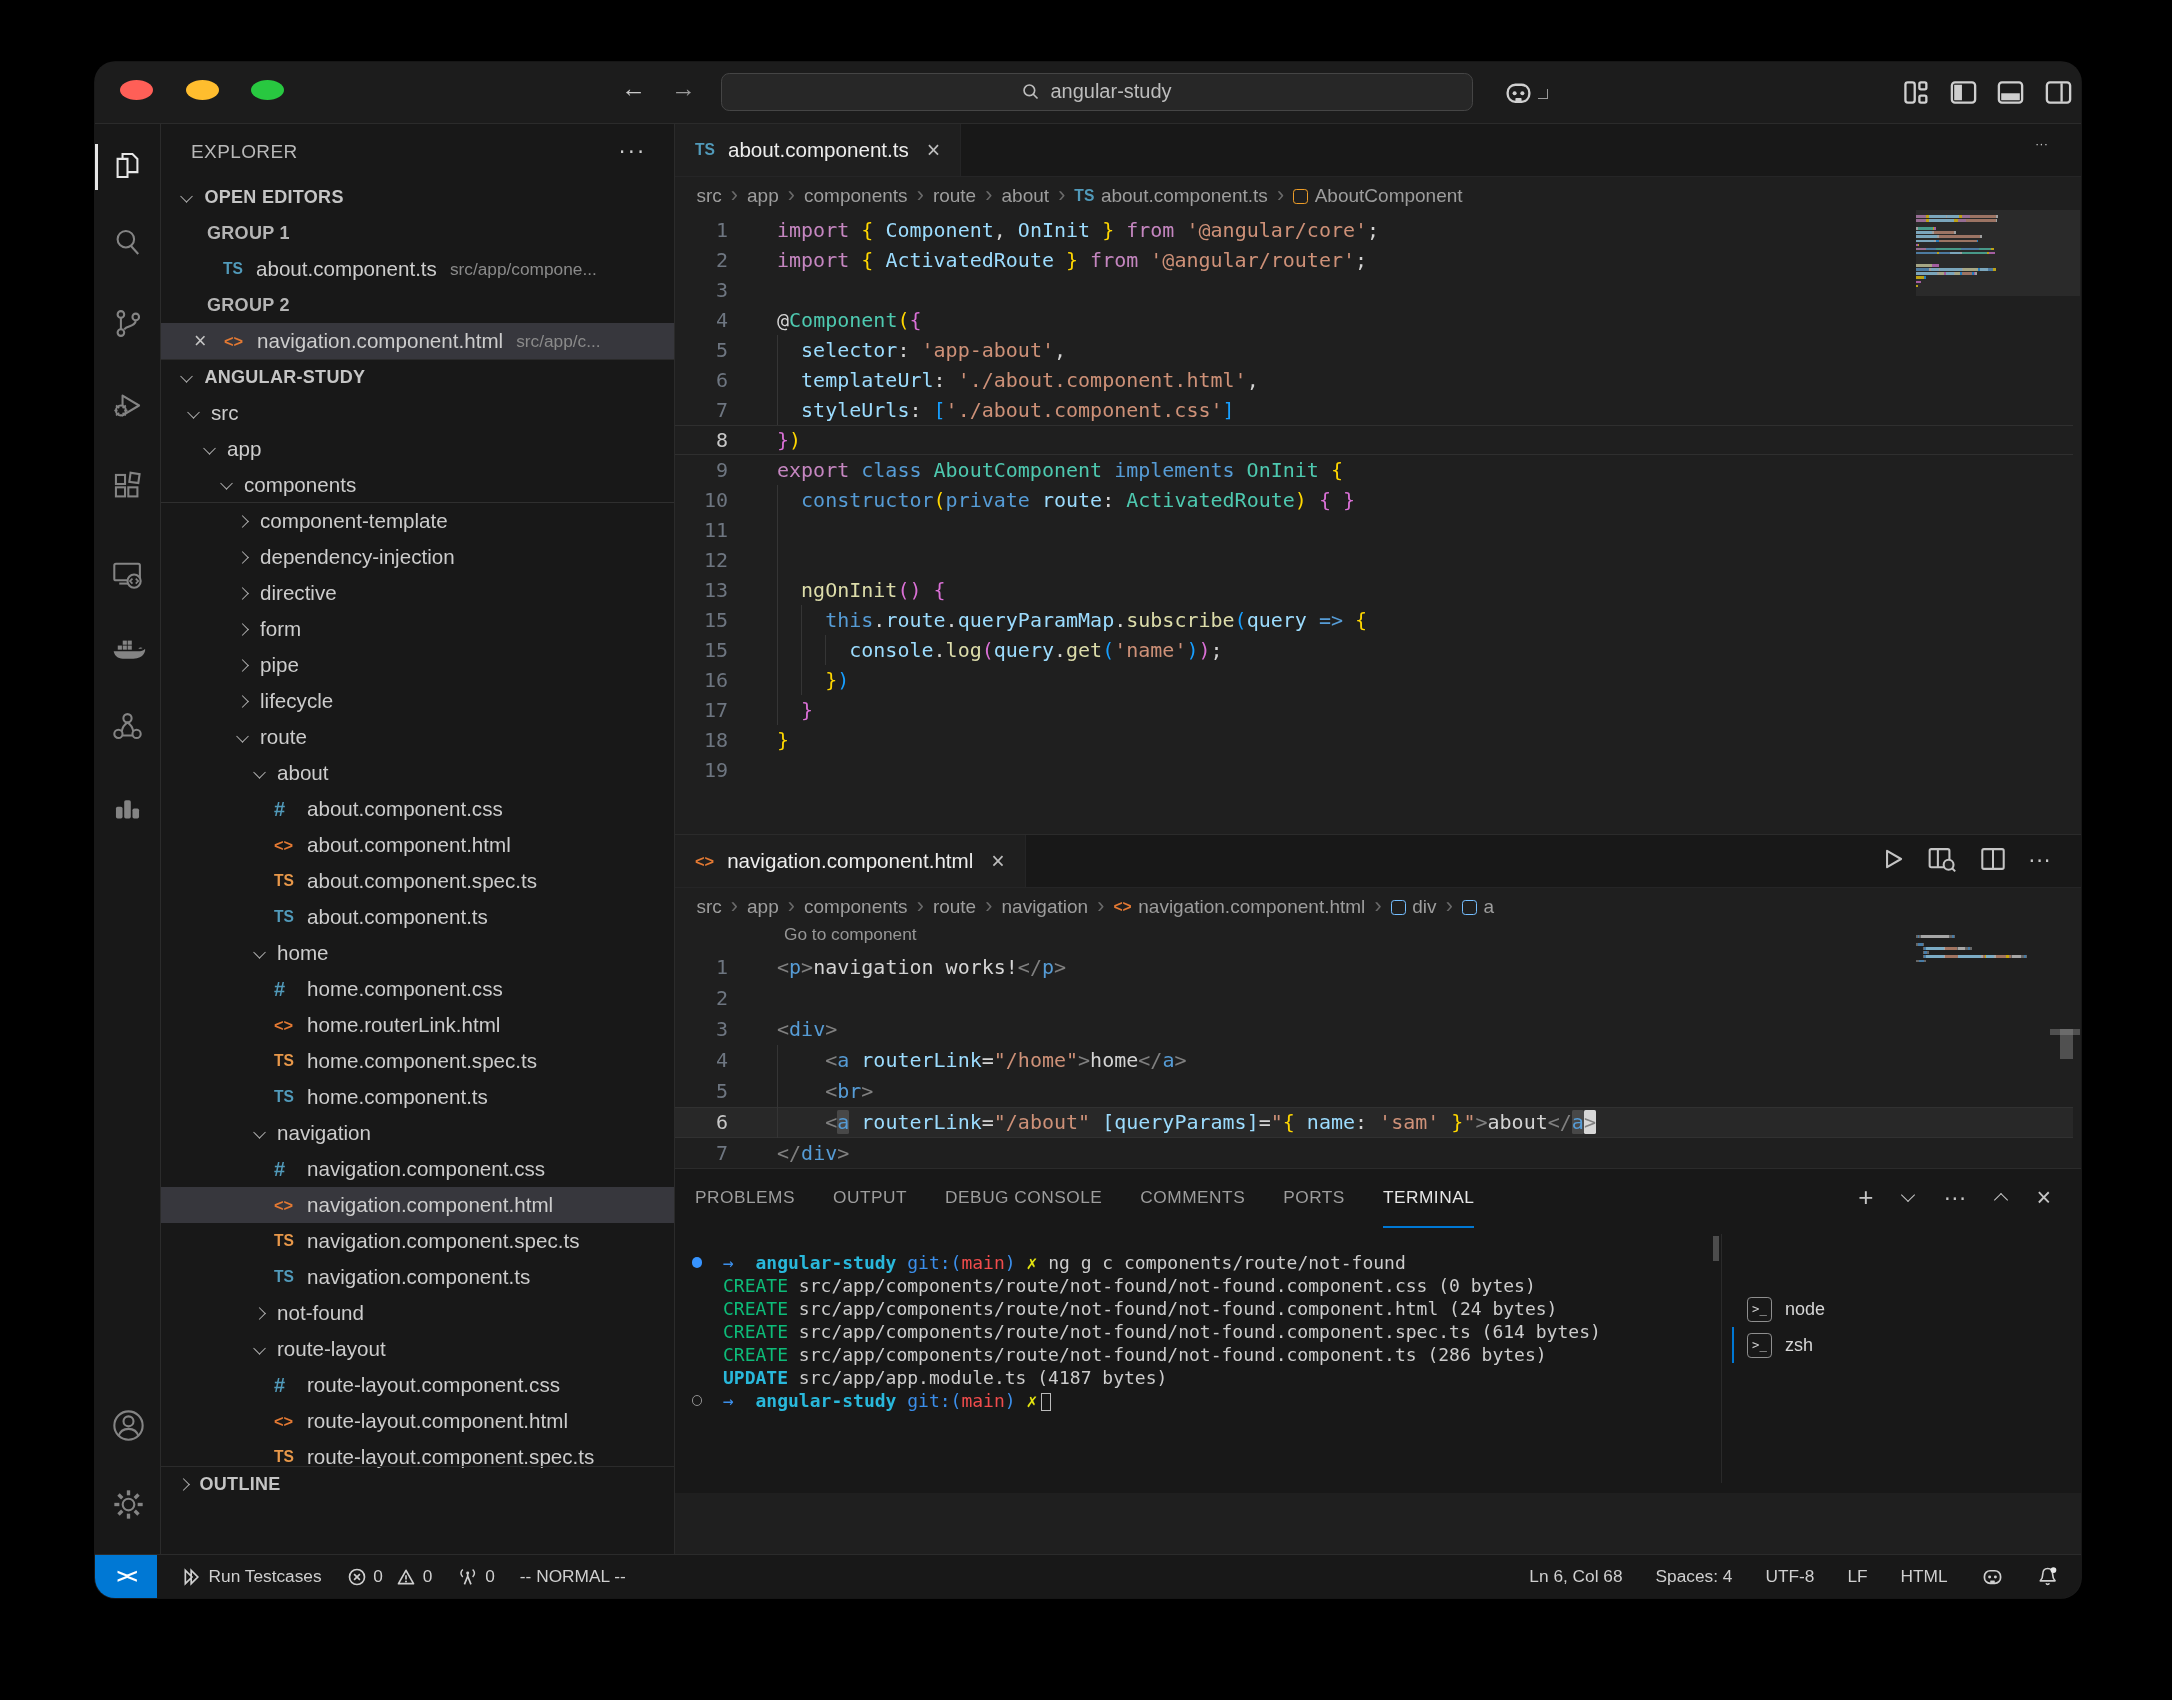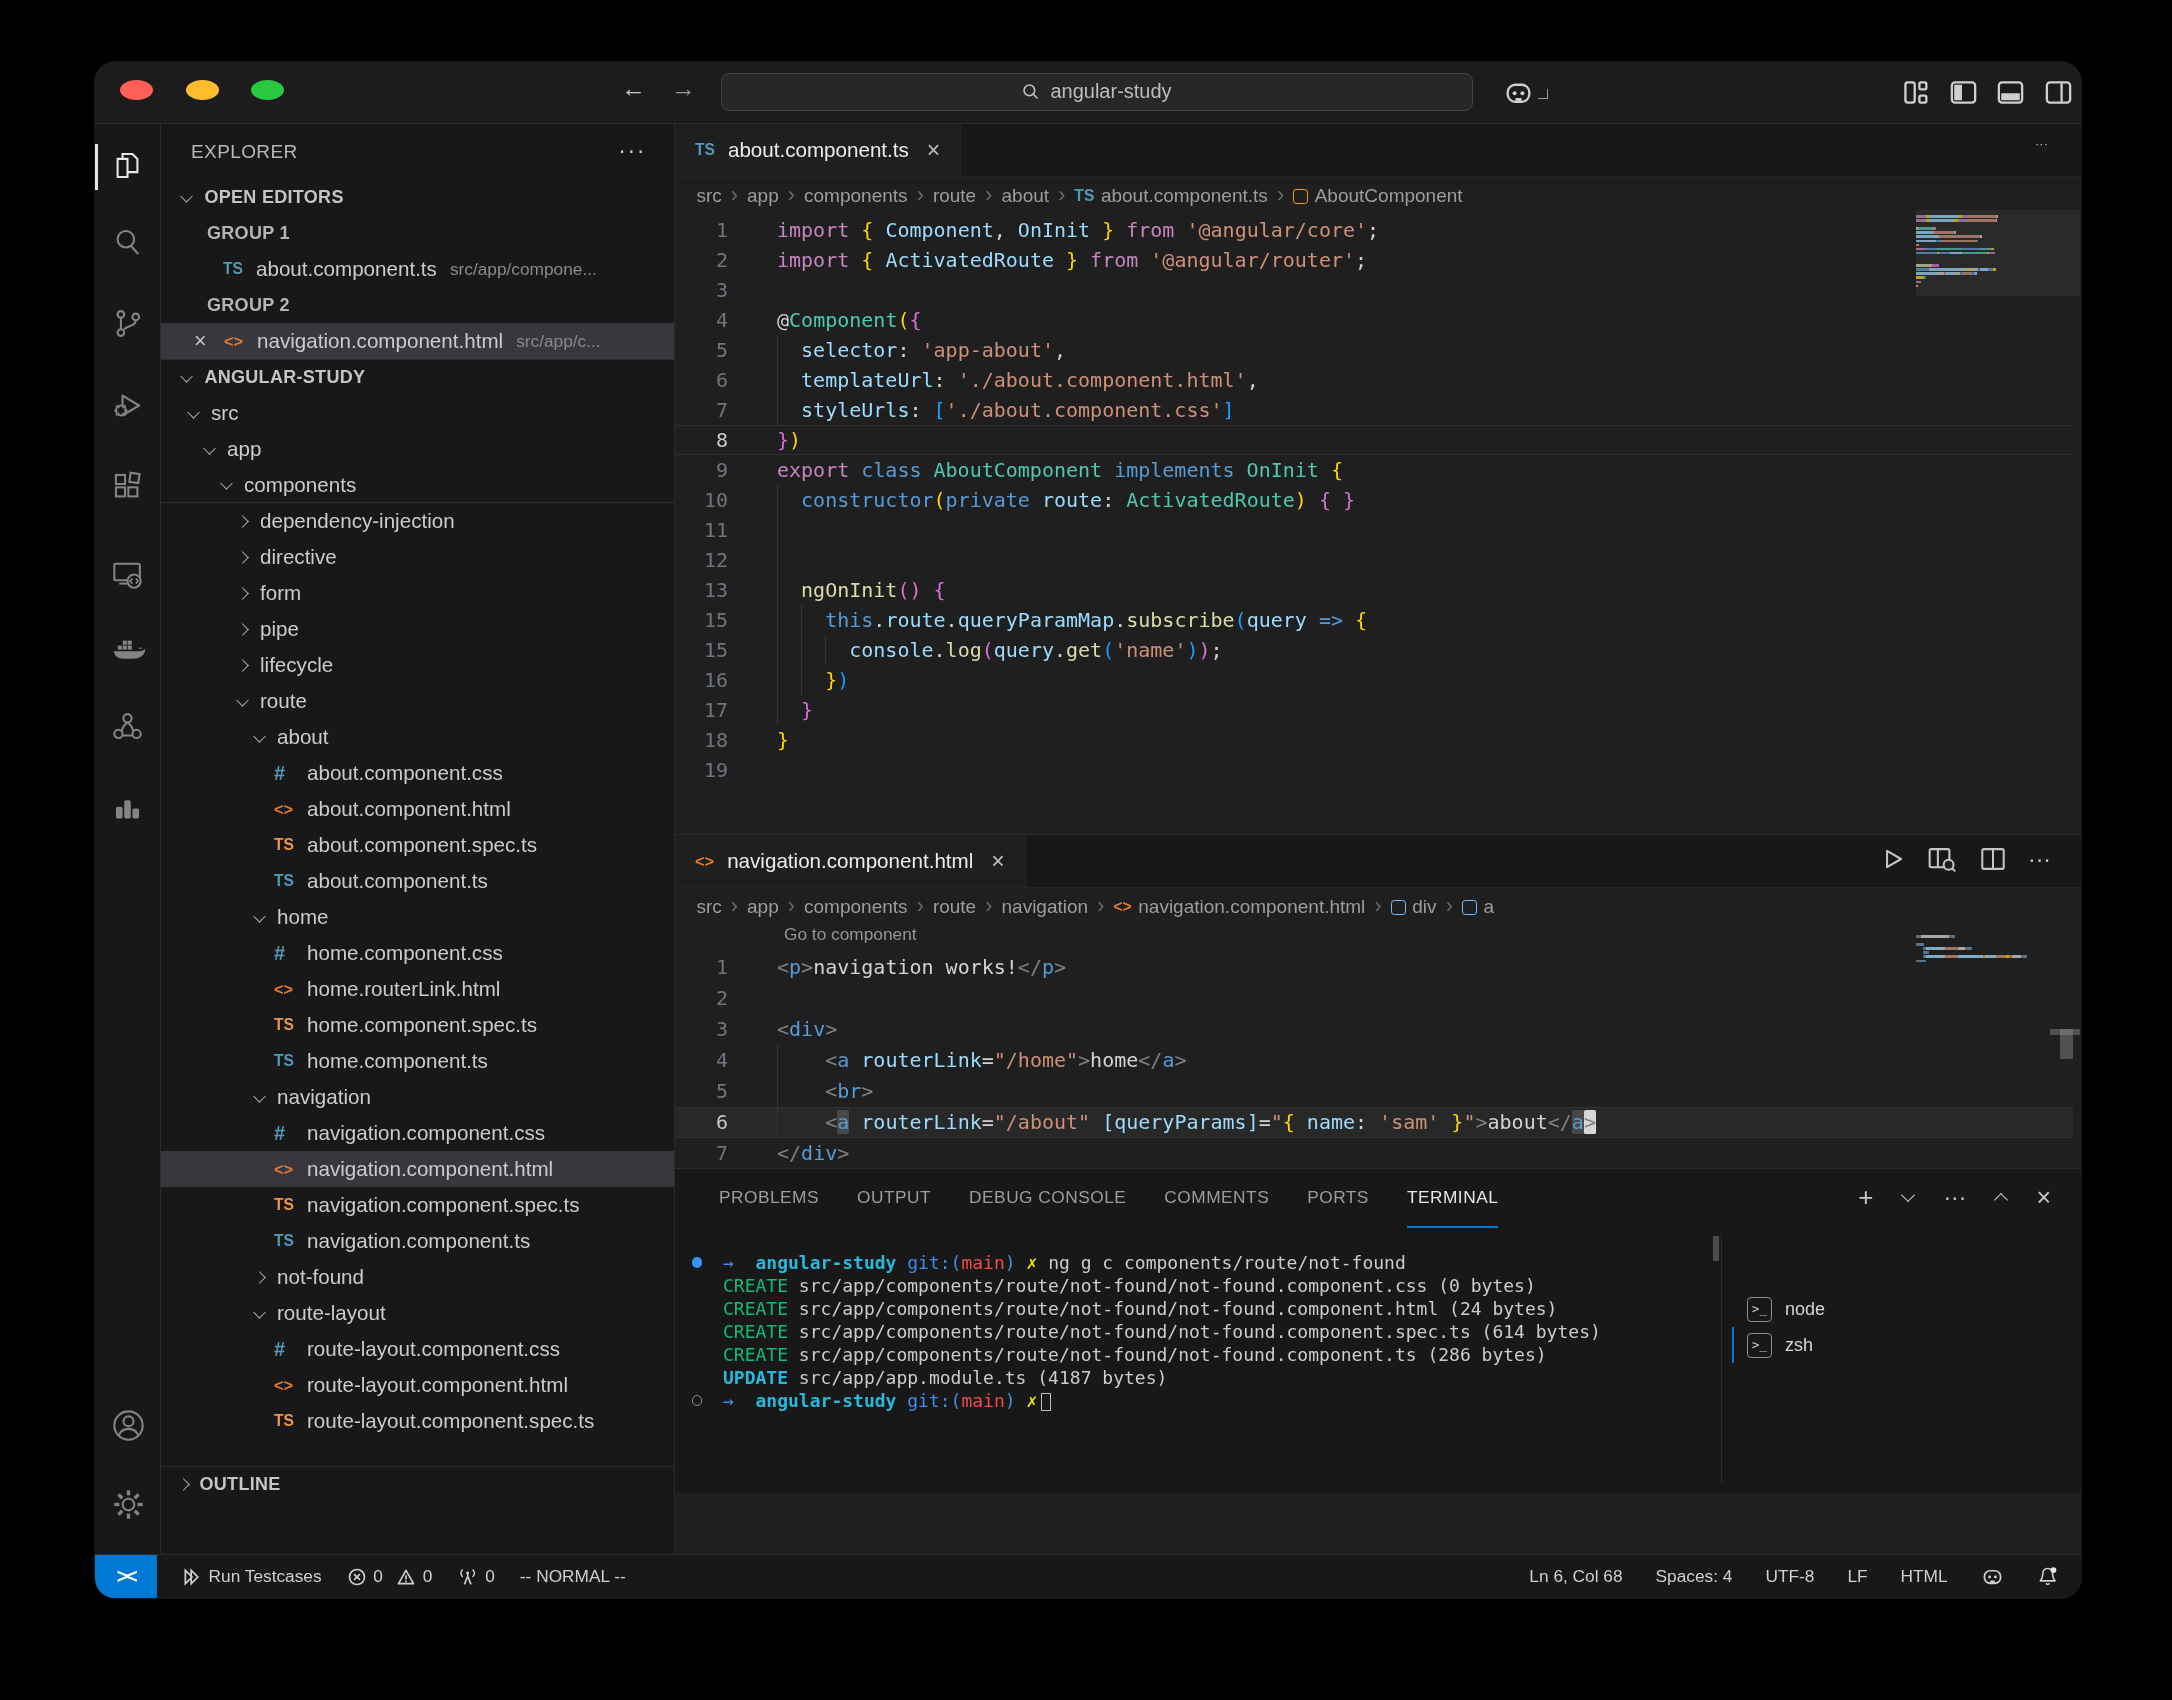--- a/index.html
+++ b/index.html
@@ -64,21 +64,21 @@
   .hsplit{position:absolute;left:580px;width:1406px;height:0.8px;background:#2b2b2b;}
   
   .minimap{position:absolute;width:164px;overflow:hidden;}
   .mrow{height:2.5px;margin-bottom:1.6px;white-space:nowrap;}
   .mseg{display:inline-block;height:2.5px;opacity:.75;vertical-align:top;}
   .mslider{position:absolute;background:rgba(121,121,121,.12);}
   .sbarv{position:absolute;background:rgba(140,140,140,.45);}
   .sbarh{position:absolute;background:rgba(140,140,140,.45);}
   
   .panel{position:absolute;left:580px;top:1106px;width:1406px;height:325px;background:#181818;border-top:0.8px solid #2b2b2b;}
-  .ptabs{display:flex;gap:38px;padding-left:44px;height:59px;align-items:stretch;}
+  .ptabs{display:flex;gap:38px;padding-left:20px;height:59px;align-items:stretch;}
   .ptab{font-size:17.3px;color:#9d9d9d;letter-spacing:0.5px;display:flex;align-items:center;border-bottom:2.5px solid transparent;}
   .ptab.active{color:#e7e7e7;border-bottom-color:#0078d4;}
   .pacts{position:absolute;right:30px;top:13px;display:flex;gap:30px;align-items:center;color:#c5c5c5;font-size:23px;}
   .pchev{width:10px;height:10px;border-right:1.6px solid #c5c5c5;border-bottom:1.6px solid #c5c5c5;display:inline-block;}
   .term{position:absolute;left:15px;top:65px;font-family:"DejaVu Sans Mono",monospace;}
   .tl{height:23px;line-height:23px;white-space:pre;font-size:18px;position:relative;padding-left:33px;color:#cccccc;}
   .tdeco{position:absolute;left:1.6px;top:5.8px;width:10.7px;height:10.7px;border-radius:50%;}
   .tdeco.filled{background:#3794ff;}
   .tdeco.hollow{border:1.6px solid #8f8f8f;}
   .t-arrow{color:#3b8eea;}.t-cyan{color:#29b8db;font-weight:700;}.t-blue{color:#3b8eea;}
@@ -285,20 +285,24 @@
         <div class="row " style="padding-left: 44px;">
           <span class="chev down"></span>
           <span class="lbl" style="margin-left: 13px;">app</span>
         </div>
         <div class="row shadowb" style="padding-left: 61px;">
           <span class="chev down"></span>
           <span class="lbl" style="margin-left: 13px;">components</span>
         </div>
         <div class="row " style="padding-left: 77px;">
           <span class="chev right"></span>
+          <span class="lbl" style="margin-left: 13px;">component-template</span>
+        </div>
+        <div class="row " style="padding-left: 77px;">
+          <span class="chev right"></span>
           <span class="lbl" style="margin-left: 13px;">dependency-injection</span>
         </div>
         <div class="row " style="padding-left: 77px;">
           <span class="chev right"></span>
           <span class="lbl" style="margin-left: 13px;">directive</span>
         </div>
         <div class="row " style="padding-left: 77px;">
           <span class="chev right"></span>
           <span class="lbl" style="margin-left: 13px;">form</span>
         </div>

